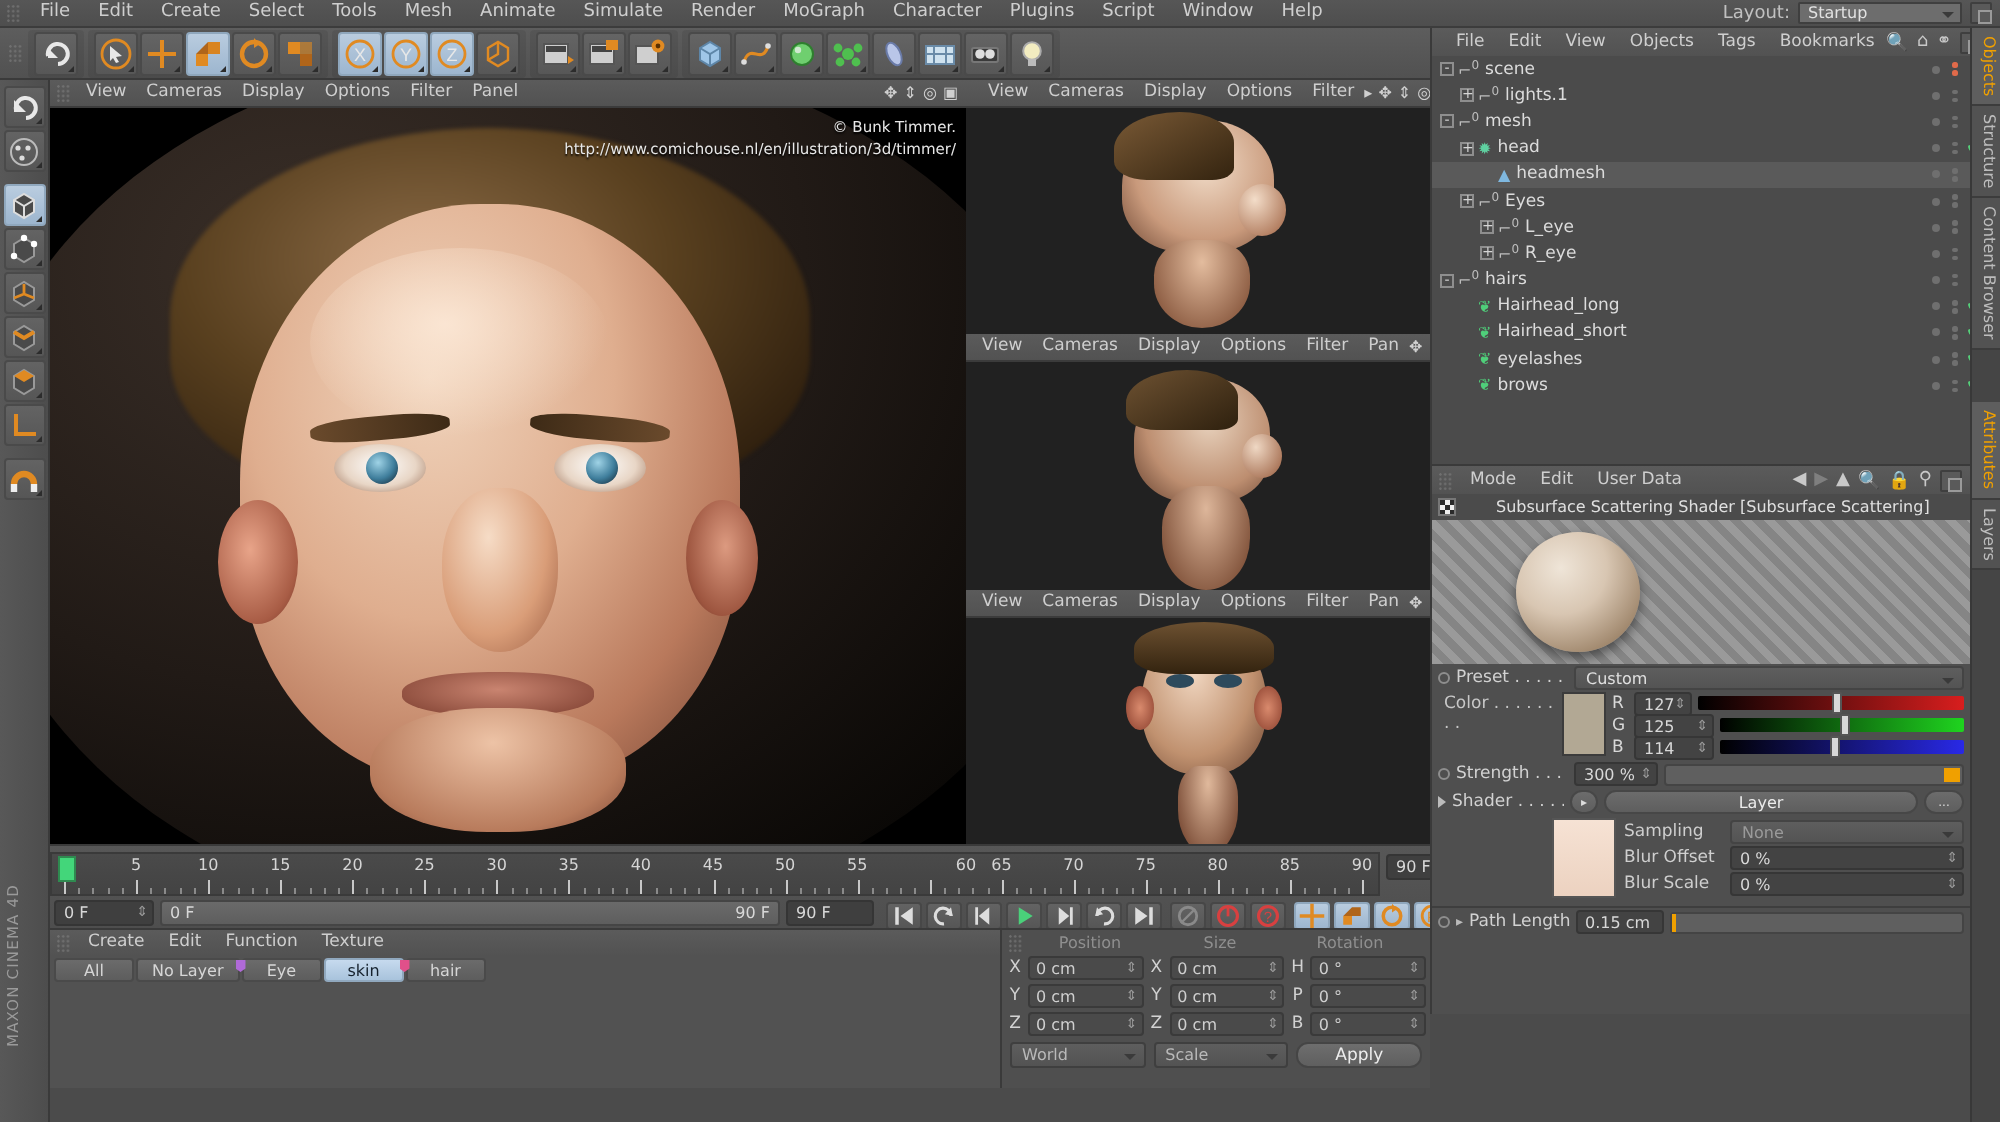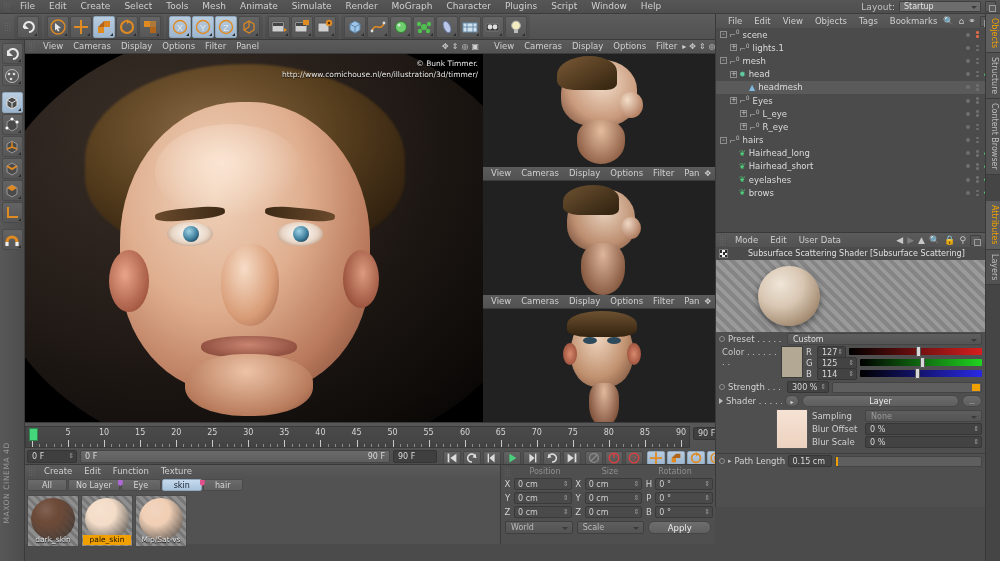--- a/index.html
+++ b/index.html
@@ -795,21 +795,21 @@
         <div class="tlabel" style="left: 78.1111px;">10</div>
         <div class="tlabel" style="left: 114.167px;">15</div>
         <div class="tlabel" style="left: 150.222px;">20</div>
         <div class="tlabel" style="left: 186.278px;">25</div>
         <div class="tlabel" style="left: 222.333px;">30</div>
         <div class="tlabel" style="left: 258.389px;">35</div>
         <div class="tlabel" style="left: 294.444px;">40</div>
         <div class="tlabel" style="left: 330.5px;">45</div>
         <div class="tlabel" style="left: 366.556px;">50</div>
         <div class="tlabel" style="left: 402.611px;">55</div>
-        <div class="tlabel" style="left: 439px;">60</div>
+        <div class="tlabel" style="left: 457px;">60</div>
         <div class="tlabel" style="left: 474.722px;">65</div>
         <div class="tlabel" style="left: 510.778px;">70</div>
         <div class="tlabel" style="left: 546.833px;">75</div>
         <div class="tlabel" style="left: 582.889px;">80</div>
         <div class="tlabel" style="left: 618.944px;">85</div>
         <div class="tlabel" style="left: 655px;">90</div>
         <div class="playhead" style="left: 3px;"></div>
       </div>
     <div class="tl-field" style="left:668px;top:4px;width:44px;">
       <span>90 F</span>
@@ -955,34 +955,20 @@
         <div class="lay">
           <span>Eye</span>
           <span class="flag" style="background: rgb(176, 106, 216); clip-path: polygon(0px 0px, 100% 0px, 100% 70%, 50% 100%, 0px 70%);"></span>
         </div>
         <div class="lay sel">
           <span>skin</span>
         </div>
         <div class="lay">
           <span>hair</span>
           <span class="flag" style="background: rgb(224, 80, 138); clip-path: polygon(0px 0px, 100% 0px, 100% 70%, 50% 100%, 0px 70%);"></span>
-        </div>
-      </div>
-    <div class="mat-grid" id="matGrid">
-        <div class="mat-cell">
-          <div class="mat-ball" style="background: radial-gradient(circle at 34% 28%, rgba(255, 255, 255, 0.133), transparent 30%), radial-gradient(circle at 38% 32%, rgb(109, 74, 56) 0%, rgb(109, 74, 56) 35%, rgba(0, 0, 0, 0.55) 100%);"></div>
-          <div class="mat-name">dark_skin</div>
-        </div>
-        <div class="mat-cell">
-          <div class="mat-ball" style="background: radial-gradient(circle at 34% 28%, rgba(255, 255, 255, 0.133), transparent 30%), radial-gradient(circle at 38% 32%, rgb(244, 221, 200) 0%, rgb(244, 221, 200) 35%, rgba(0, 0, 0, 0.55) 100%);"></div>
-          <div class="mat-name sel">pale_skin</div>
-        </div>
-        <div class="mat-cell">
-          <div class="mat-ball" style="background: radial-gradient(circle at 34% 28%, rgba(255, 255, 255, 0.133), transparent 30%), radial-gradient(circle at 38% 32%, rgb(240, 207, 181) 0%, rgb(240, 207, 181) 35%, rgba(0, 0, 0, 0.55) 100%);"></div>
-          <div class="mat-name">Mip/Sat-vs</div>
         </div>
       </div>
   </div>
 
   <div class="abs" id="coords">
     <div class="co-head">
       <span class="grip" style="margin:0 3px;"></span>
       <span style="width:62px;text-align:center;">Position</span>
       <span style="width:68px;text-align:center;">Size</span>
       <span style="width:62px;text-align:center;">Rotation</span>

